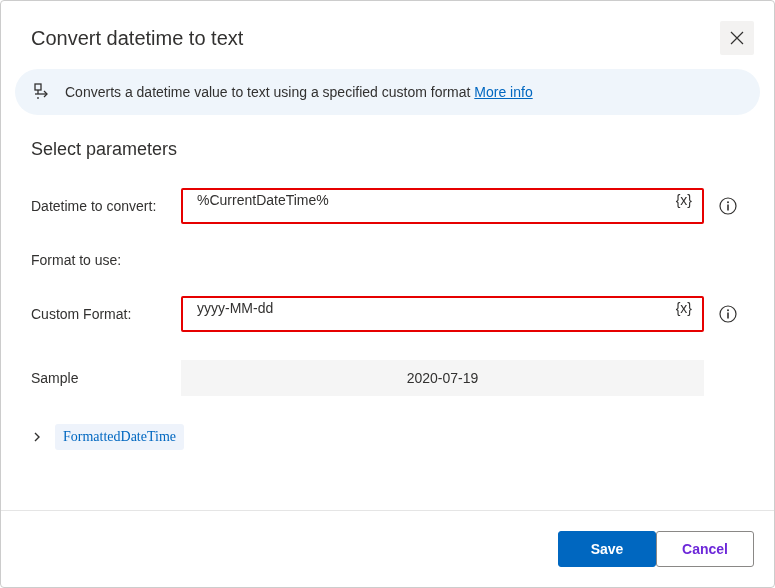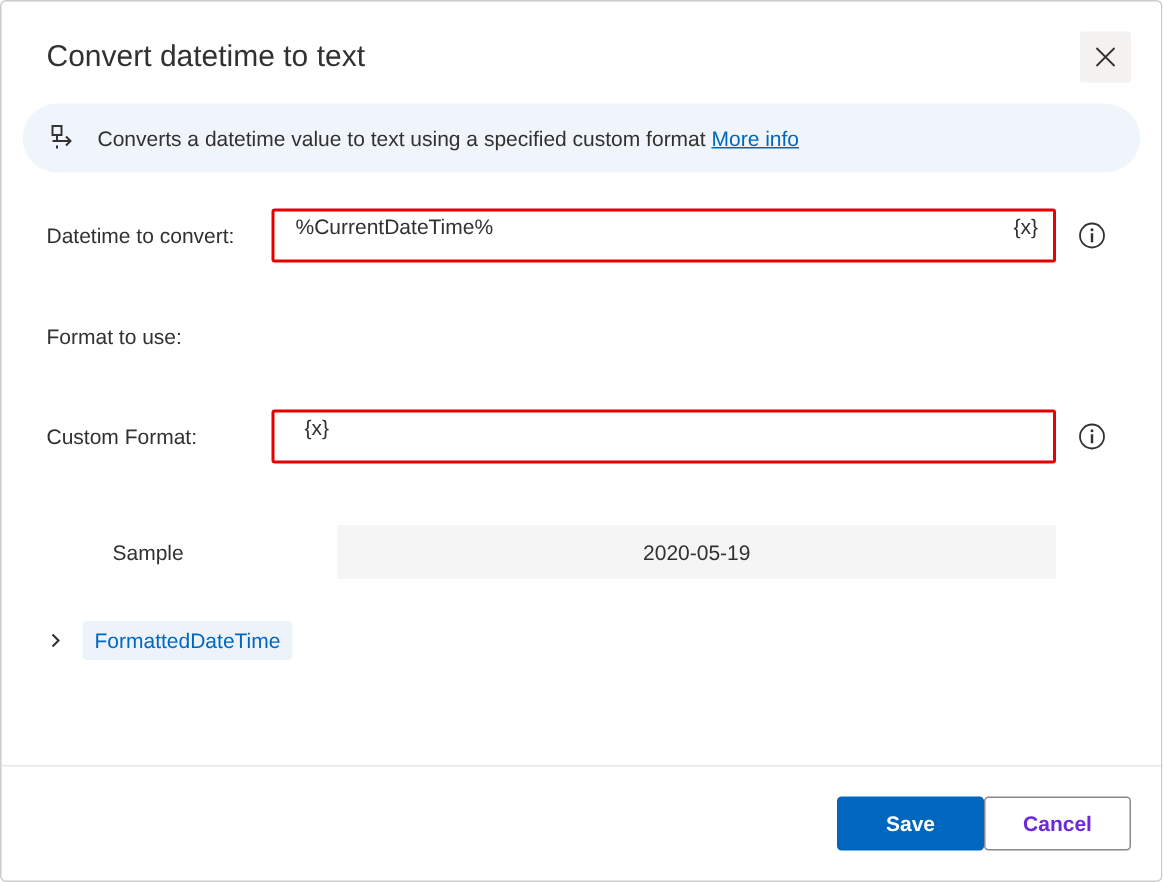--- a/index.html
+++ b/index.html
@@ -60,21 +60,21 @@
     overflow: auto;
   }
   .section-title {
     font-size: 18px;
     font-weight: 400;
     margin: 0 0 28px 0;
   }
   .form-row {
     display: flex;
     align-items: center;
-    margin-bottom: 41px;
+    margin-bottom: 28px;
   }
   .form-row .label {
     width: 150px;
     flex-shrink: 0;
     font-size: 14px;
   }
   .field-wrap {
     flex: 1;
     position: relative;
     display: flex;
@@ -106,21 +106,21 @@
     display: flex; align-items: center; justify-content: center;
     cursor: pointer;
     padding: 0;
   }
   .sample-row {
     display: flex;
     align-items: center;
     margin-bottom: 14px;
   }
   .sample-row .label {
-    width: 150px; flex-shrink: 0; margin-left: 44px;
+    width: 150px; flex-shrink: 0;
   }
   .sample-box {
     flex: 1;
     height: 36px;
     background: #f5f5f5;
     display: flex;
     align-items: center;
     justify-content: center;
     margin-right: 40px;
     font-size: 14px;
@@ -138,20 +138,21 @@
     display: flex; align-items: center;
     color: #323130;
   }
   .var-badge {
     display: inline-block;
     background: #eef3fb;
     color: #0067c0;
     padding: 5px 8px;
     border-radius: 3px;
     font-size: 14px;
+    font-family: Liberation Serif, serif;
   }
   .footer {
     border-top: 1px solid #e5e5e5;
     padding: 20px 20px 20px 20px;
     display: flex;
     justify-content: flex-end;
     gap: 0;
   }
   .btn {
     min-width: 98px;
@@ -194,20 +195,21 @@
       <path d="M11 8 L14 11 L11 14" fill="none" stroke="#323130" stroke-width="1.3"></path>
       <path d="M5 14 V16" stroke="#323130" stroke-width="1.3"></path>
     </svg>
     <span>
       <span>Converts a datetime value to text using a specified custom format </span><a href="#">More info</a>
     </span>
   </div>
 
   <div class="body">
 
+    <h2 class="section-title">Select parameters</h2>
 
     <div class="form-row">
       <div class="label">Datetime to convert:</div>
       <div class="field-wrap">
         <div class="field">
           <span class="value">%CurrentDateTime%</span>
           <span class="suffix">{x}</span>
         </div>
         <button class="help-btn">
           <svg width="18" height="18" viewBox="0 0 18 18">
@@ -220,35 +222,36 @@
     </div>
 
     <div class="form-row">
       <div class="label">Format to use:</div>
     </div>
 
     <div class="form-row">
       <div class="label">Custom Format:</div>
       <div class="field-wrap">
         <div class="field">
+          <span class="value">yyyy-MM-dd</span>
           <span class="suffix">{x}</span>
         </div>
         <button class="help-btn">
           <svg width="18" height="18" viewBox="0 0 18 18">
               <circle cx="9" cy="9" r="8" fill="none" stroke="#323130" stroke-width="1.2"></circle>
               <circle cx="9" cy="5.2" r="1" fill="#323130"></circle>
               <rect x="8.2" y="7.5" width="1.6" height="6" fill="#323130"></rect>
             </svg>
         </button>
       </div>
     </div>
 
     <div class="sample-row">
       <div class="label">Sample</div>
-      <div class="sample-box">2020-05-19</div>
+      <div class="sample-box">2020-07-19</div>
     </div>
 
     <div class="vars-row">
       <button class="chevron-toggle">
         <svg width="12" height="12" viewBox="0 0 12 12">
             <path d="M4 2 L8 6 L4 10" fill="none" stroke="#323130" stroke-width="1.4"></path>
           </svg>
       </button>
       <span class="var-badge">FormattedDateTime</span>
     </div>

